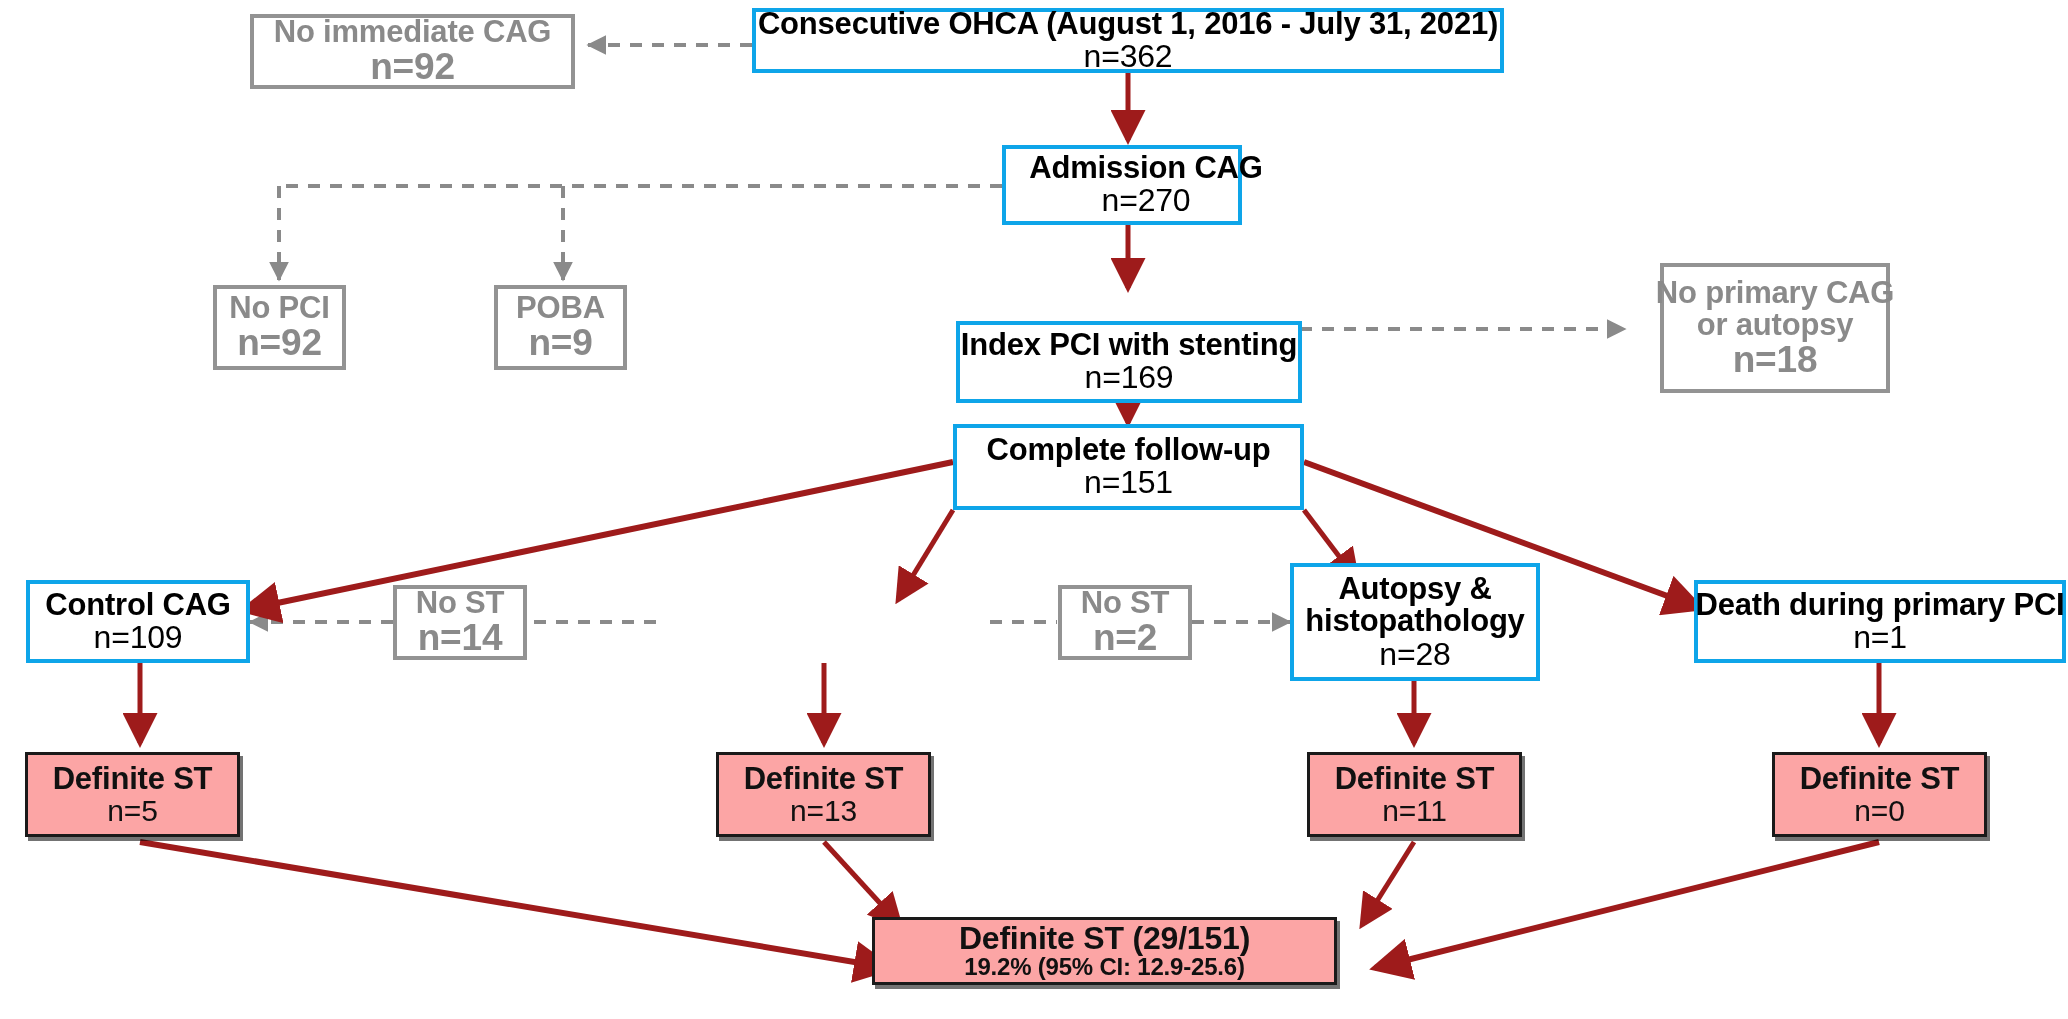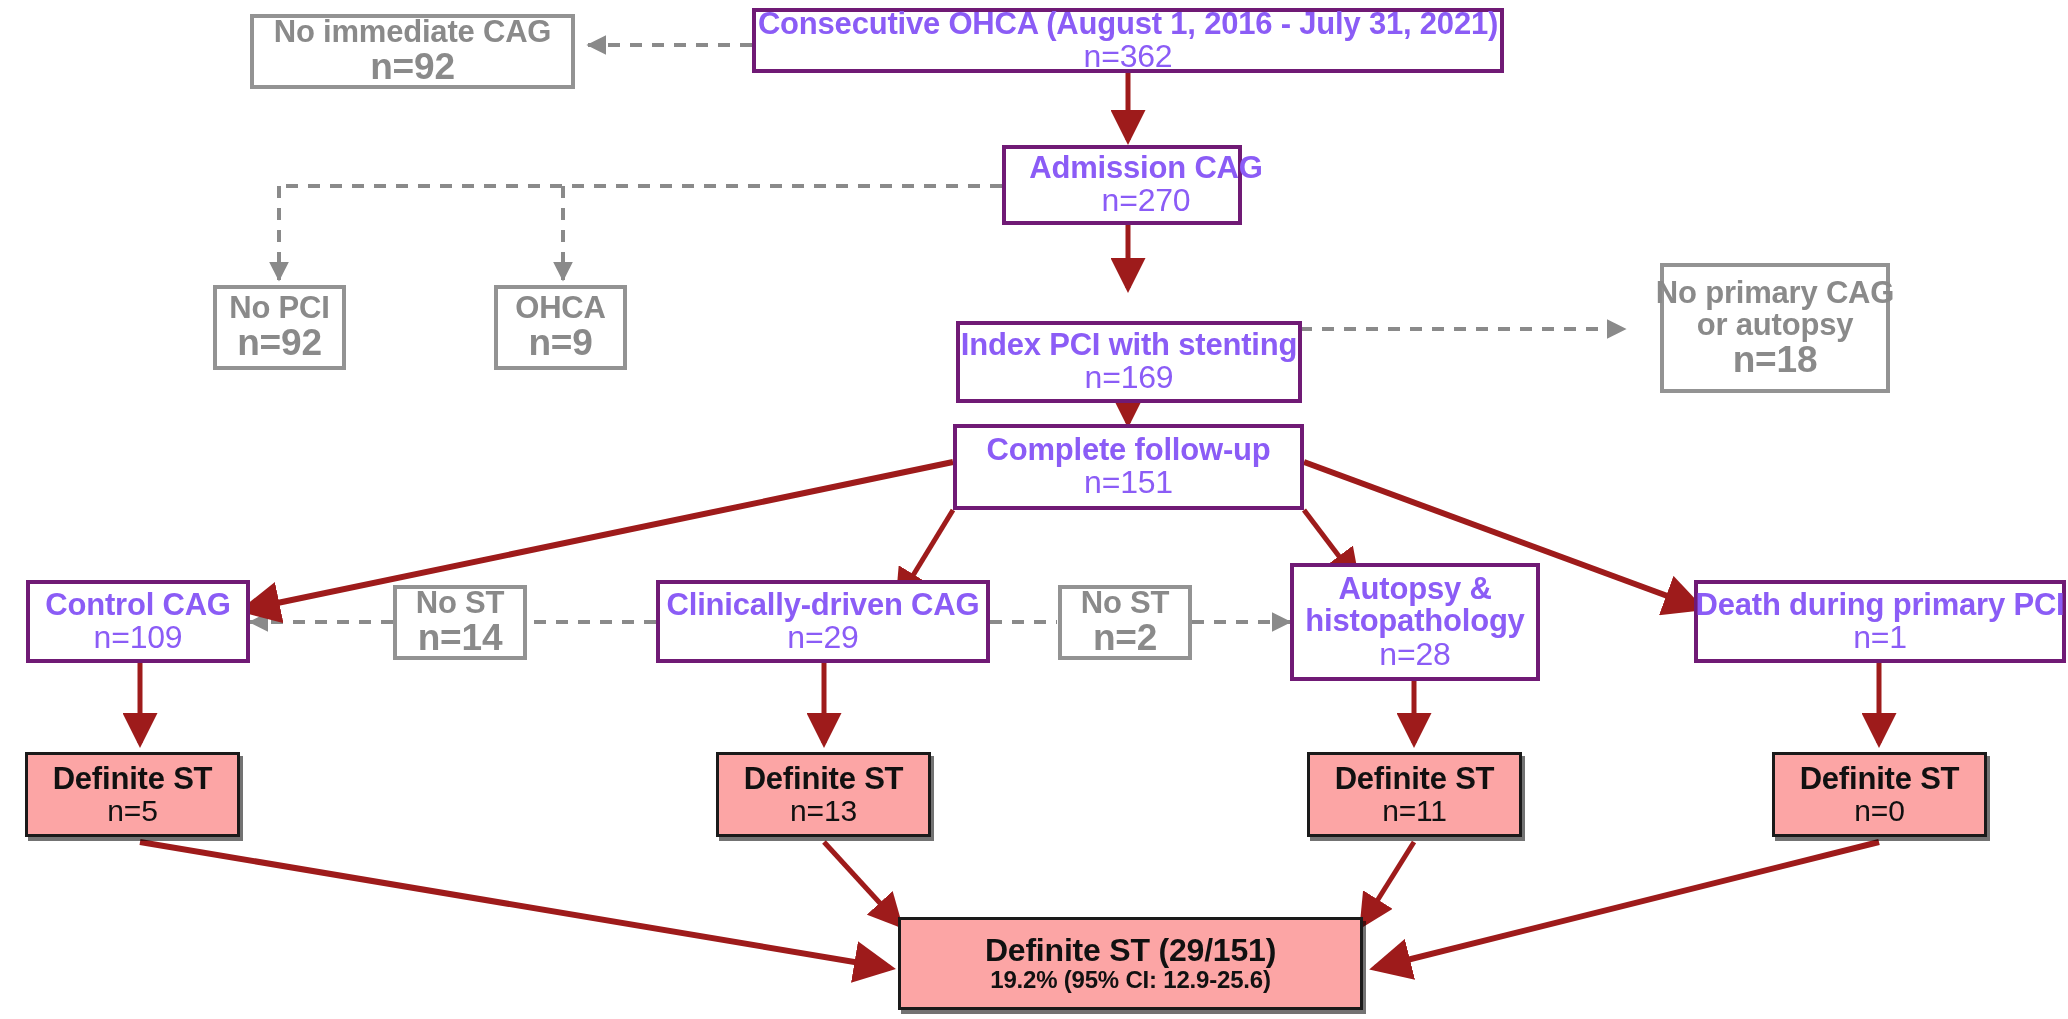--- a/index.html
+++ b/index.html
@@ -41,22 +41,22 @@
     letter-spacing: -0.2px;
     white-space: nowrap;
   }
   .node .sub {
     font-weight: normal;
     letter-spacing: -0.2px;
     white-space: nowrap;
   }
   
   .n-primary {
-    border: 4px solid #701a75;
-    color: #8b5cf6;
+    border: 4px solid #0ea5e9;
+    color: #000000;
   }
   .n-primary .title { font-size: 31px; }
   .n-primary .sub   { font-size: 32px; }
   
   .n-muted {
     border: 4px solid #939393;
     color: #8a8a8a;
   }
   .n-muted .title { font-size: 31px; font-weight: bold; }
   .n-muted .sub   { font-size: 37px; font-weight: bold; }
@@ -177,21 +177,21 @@
     <div class="title">Admission CAG</div>
     <div class="sub">n=270</div>
   </div>
 
   <div class="node n-muted" style="left:213px; top:285px; width:133px; height:85px;">
     <div class="title">No PCI</div>
     <div class="sub">n=92</div>
   </div>
 
   <div class="node n-muted" style="left:494px; top:285px; width:133px; height:85px;">
-    <div class="title">OHCA</div>
+    <div class="title">POBA</div>
     <div class="sub">n=9</div>
   </div>
 
   <div class="node n-primary" style="left:956px; top:289px; width:346px; height:82px;margin-top:32px;">
     <div class="title">Index PCI with stenting</div>
     <div class="sub">n=169</div>
   </div>
 
   <div class="node n-muted" style="left:1660px; top:263px; width:230px; height:130px;">
     <div class="title">No primary CAG</div>
@@ -207,24 +207,20 @@
   <div class="node n-primary" style="left:26px; top:580px; width:224px; height:83px;">
     <div class="title">Control CAG</div>
     <div class="sub">n=109</div>
   </div>
 
   <div class="node n-muted" style="left:393px; top:585px; width:134px; height:75px;">
     <div class="title">No ST</div>
     <div class="sub">n=14</div>
   </div>
 
-  <div class="node n-primary" style="left:656px; top:580px; width:334px; height:83px;">
-    <div class="title">Clinically-driven CAG</div>
-    <div class="sub">n=29</div>
-  </div>
 
   <div class="node n-muted" style="left:1058px; top:585px; width:134px; height:75px;">
     <div class="title">No ST</div>
     <div class="sub">n=2</div>
   </div>
 
   <div class="node n-primary" style="left:1290px; top:563px; width:250px; height:118px;">
     <div class="title">Autopsy &amp;</div>
     <div class="title">histopathology</div>
     <div class="sub">n=28</div>
@@ -248,18 +244,18 @@
   <div class="node n-result" style="left:1307px; top:752px; width:215px; height:85px;">
     <div class="title">Definite ST</div>
     <div class="sub">n=11</div>
   </div>
 
   <div class="node n-result" style="left:1772px; top:752px; width:215px; height:85px;">
     <div class="title">Definite ST</div>
     <div class="sub">n=0</div>
   </div>
 
-  <div class="node n-result n-final" style="left:898px; top:917px; width:465px; height:93px;">
+  <div class="node n-result n-final" style="left:872px; top:917px; width:465px; height:68px;">
     <div class="title">Definite ST (29/151)</div>
     <div class="sub">19.2% (95% CI: 12.9-25.6)</div>
   </div>
 
 </div>
 
 </body></html>

